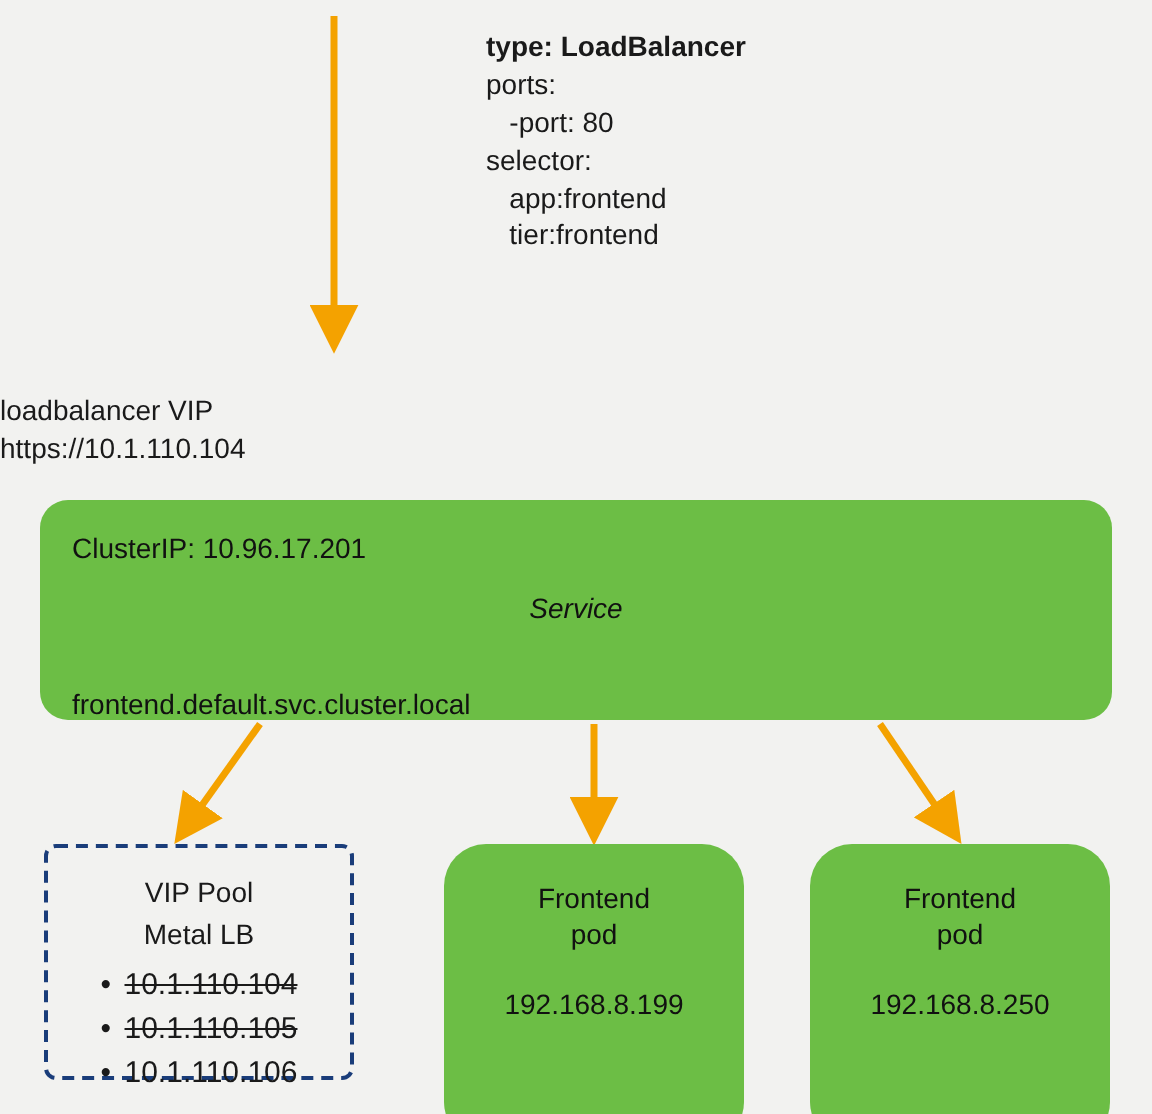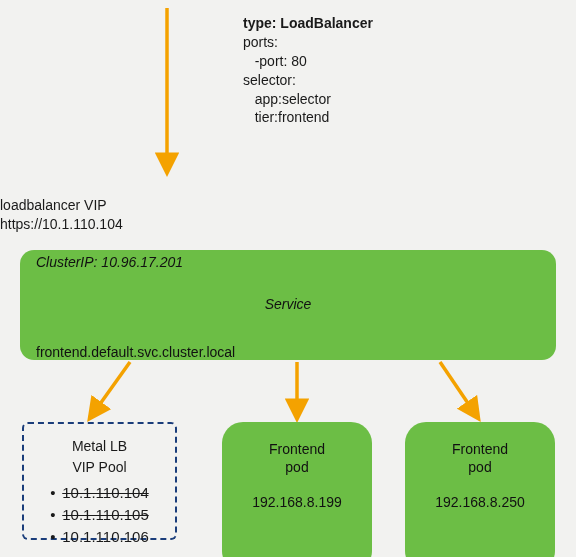--- a/index.html
+++ b/index.html
@@ -37,21 +37,21 @@
   .service-box{
     position:absolute;
     left:20px; top:250px;
     width:536px; height:110px;
     background:#6cbe45;
     border-radius:14px;
     color:#111;
   }
   .service-box .ip{
     position:absolute;
-    left:16px; top:4px;font-style:italic;
+    left:16px; top:16px;
   }
   .service-box .title{
     position:absolute;
     left:0; width:100%; top:46px;
     text-align:center;
     font-style:italic;
   }
   .service-box .dns{
     position:absolute;
     left:16px; bottom:0;
@@ -125,38 +125,38 @@
   <line x1="297" y1="362" x2="297" y2="418" stroke="#f4a200" stroke-width="3.5" marker-end="url(#ah)"></line>
 
   <line x1="440" y1="362" x2="478" y2="418" stroke="#f4a200" stroke-width="3.5" marker-end="url(#ah)"></line>
 </svg>
 
 <div class="yaml">
   <div class="line bold">type: LoadBalancer</div>
   <div class="line">ports:</div>
   <div class="line">   -port: 80</div>
   <div class="line">selector:</div>
-  <div class="line">   app:selector</div>
+  <div class="line">   app:frontend</div>
   <div class="line">   tier:frontend</div>
 </div>
 
 <div class="vip-label">
   <div>loadbalancer VIP</div>
   <div>https://10.1.110.104</div>
 </div>
 
 <div class="service-box">
   <div class="ip">ClusterIP: 10.96.17.201</div>
   <div class="title">Service</div>
   <div class="dns">frontend.default.svc.cluster.local</div>
 </div>
 
 <div class="metal-box">
+  <div class="hdr">VIP Pool</div>
   <div class="hdr">Metal LB</div>
-  <div class="hdr">VIP Pool</div>
   <ul>
     <li class="struck">10.1.110.104</li><br>
     <li class="struck">10.1.110.105</li><br>
     <li>10.1.110.106</li>
   </ul>
 </div>
 
 <div class="pod pod1">
   <div class="name" style="white-space:pre-line">Frontend
 pod</div>

